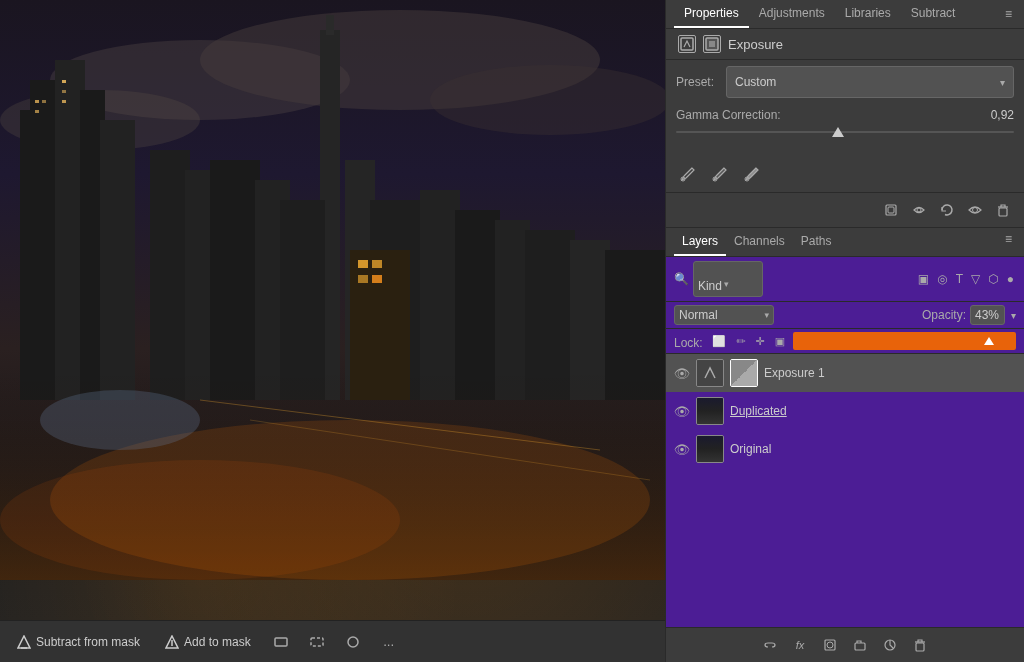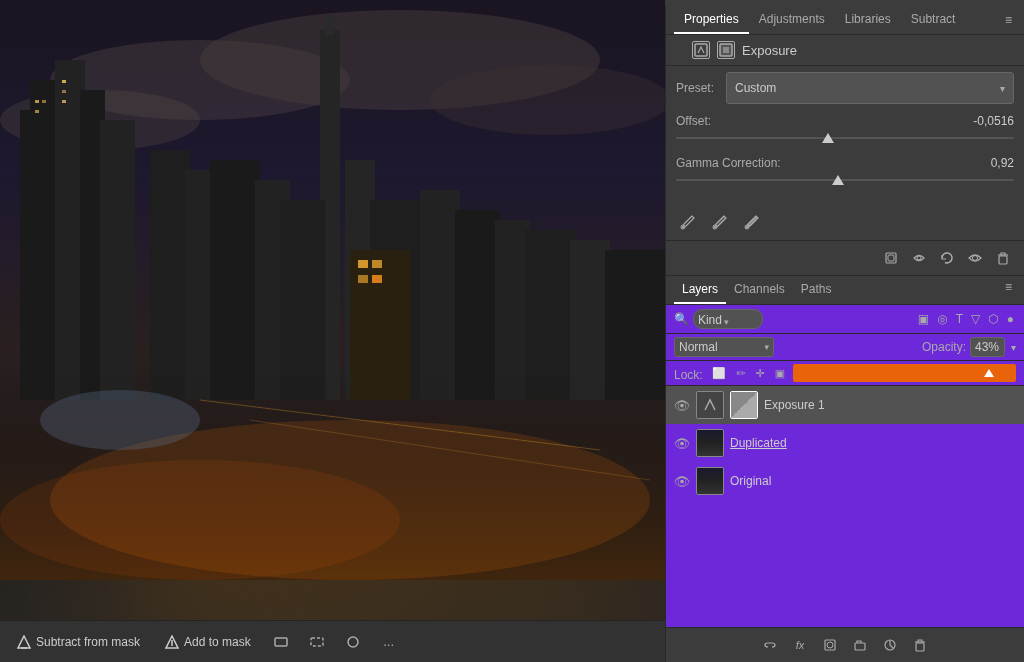--- a/index.html
+++ b/index.html
@@ -97,25 +97,24 @@
       cursor: pointer;
       display: flex;
       align-items: center;
       justify-content: center;
       border-radius: 3px;
     }
 
     
     .right-panel {
       flex: 1;
-      background: #6d28d9;
+      background: #4c1d95;
       display: flex;
       flex-direction: column;
       border-left: 1px solid #2a2a2a;
-      margin-top: 6px;
     }
 
     
     .properties-panel {
       background: #3c3c3c;
       border-bottom: 1px solid #2a2a2a;
     }
     .panel-header-tabs {
       display: flex;
       align-items: center;
@@ -138,21 +137,21 @@
       margin-left: auto;
       color: #aaa;
       cursor: pointer;
       padding: 4px;
     }
 
     
     .exposure-header {
       display: flex;
       align-items: center;
-      padding: 6px 26px;
+      padding: 6px 12px;
       gap: 7px;
       border-bottom: 1px solid #2a2a2a;
     }
     .exposure-icon {
       width: 18px;
       height: 18px;
       border: 1px solid #aaa;
       border-radius: 2px;
       display: flex;
       align-items: center;
@@ -323,26 +322,26 @@
       align-items: center;
       padding: 4px 8px;
       gap: 4px;
       border-bottom: 1px solid #2a2a2a;
     }
     .filter-kind-select {
       background: #525252;
       border: 1px solid #666;
       color: #ccc;
       font-size: 12px;
-      padding: 1px 4px;
-      border-radius: 9px;
+      padding: 17px 4px;
+      border-radius: 3px;
       height: 20px;
       width: 70px;
       display: flex;
-      align-items: flex-end;
+      align-items: flex-start;
       gap: 2px;
       cursor: pointer;
     }
     .filter-icons {
       display: flex;
       gap: 4px;
       margin-left: auto;
     }
     .filter-icon {
       color: #aaa;
@@ -672,31 +671,20 @@
           <span class="preset-label">Preset:</span>
           <div class="preset-select">
             <span>Custom</span>
             <span class="preset-chevron">▾</span>
           </div>
         </div>
 
         <div class="slider-section">
 
 
-          <div class="slider-row">
-            <div class="slider-label-row">
-              <span class="slider-label">Offset:</span>
-              <span class="slider-value">-0,0516</span>
-            </div>
-            <div class="slider-track">
-              <div class="slider-line">
-                <div class="slider-thumb" style="left: 45%;"></div>
-              </div>
-            </div>
-          </div>
 
           <div class="slider-row">
             <div class="slider-label-row">
               <span class="slider-label">Gamma Correction:</span>
               <span class="slider-value">0,92</span>
             </div>
             <div class="slider-track">
               <div class="slider-line">
                 <div class="slider-thumb" style="left: 48%;"></div>
               </div>

